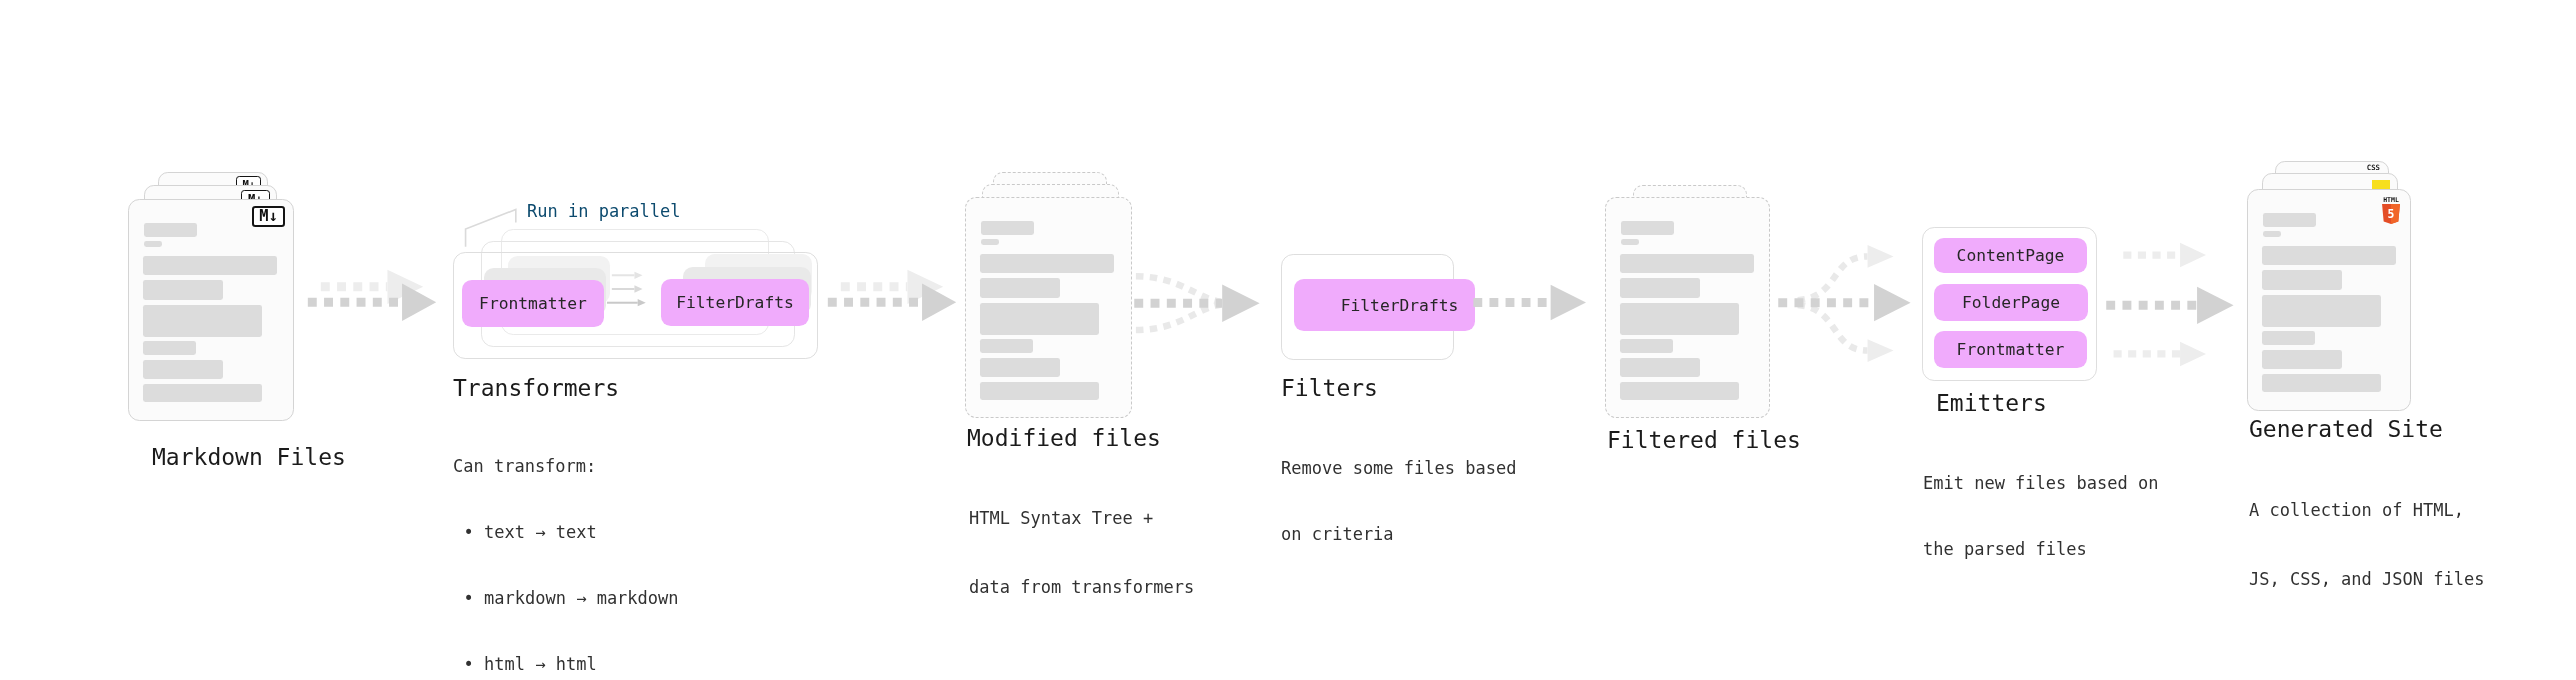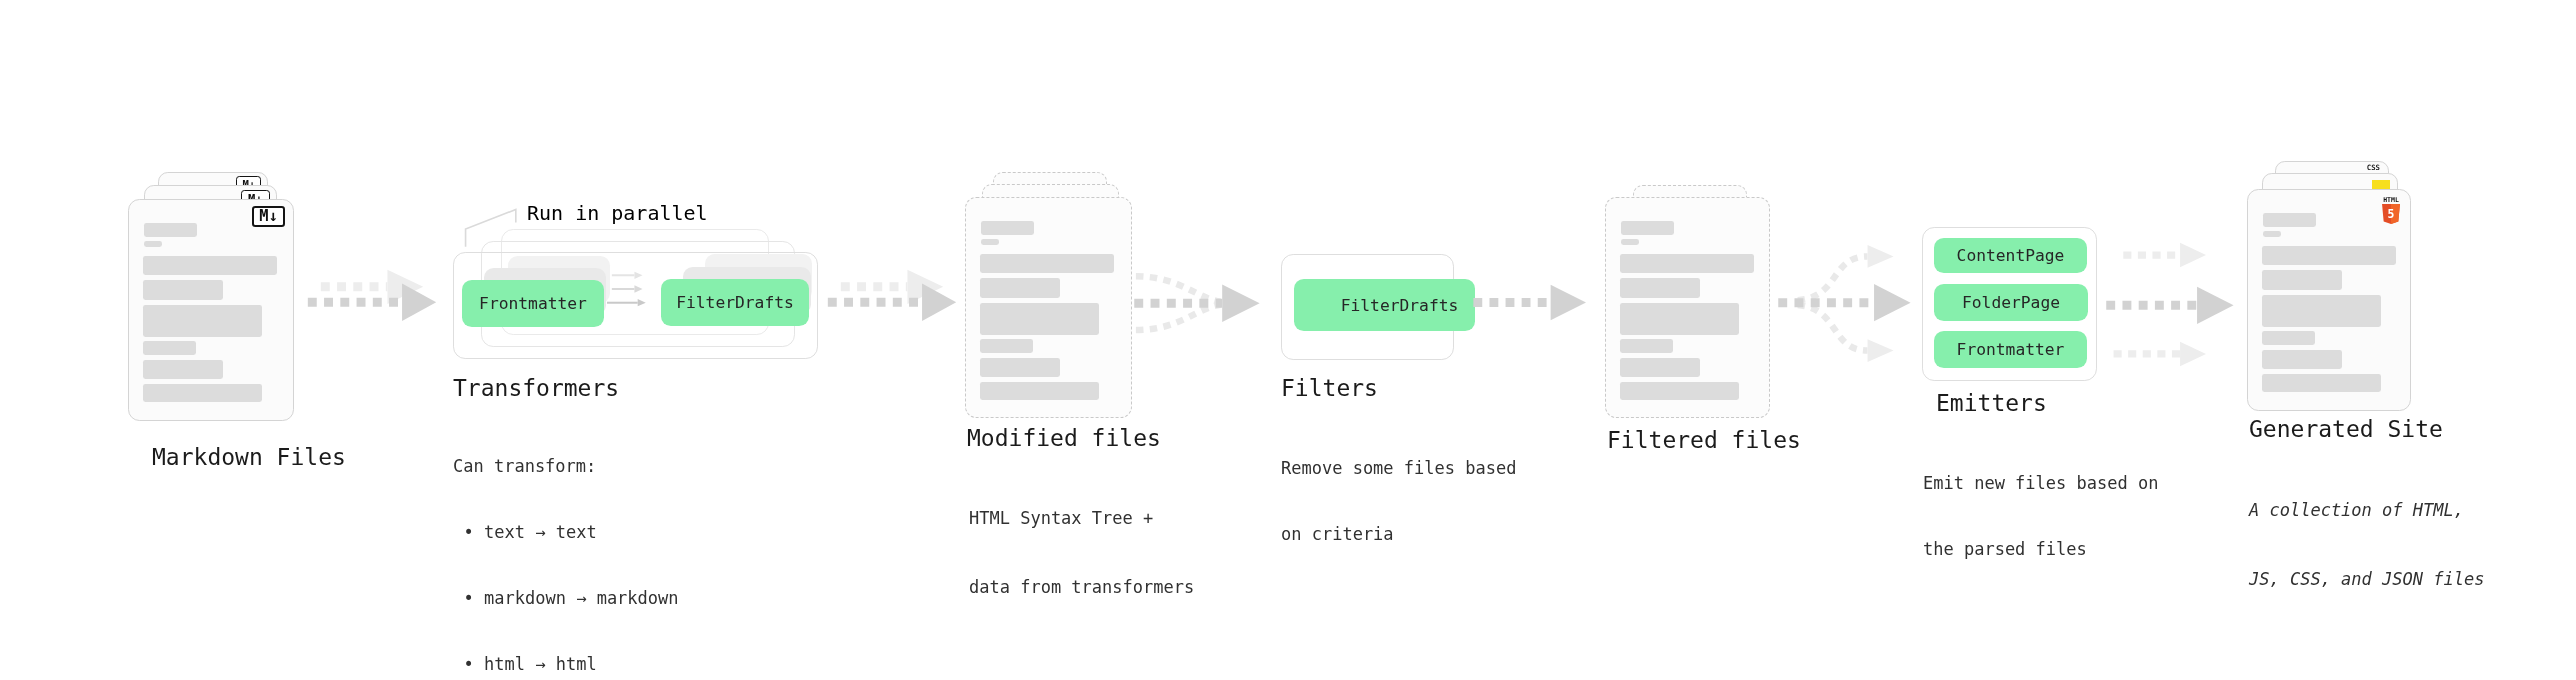--- a/index.html
+++ b/index.html
@@ -29,28 +29,28 @@
   .mdbadge.front{top:5.7px;right:8.1px;width:33px;height:21px;font-size:15.4px;}
   .mdbadge.b2{top:4.1px;right:6.5px;width:28.4px;height:17px;font-size:12.2px;border-width:1.6px;}
   .mdbadge.b3{top:3.3px;right:5.7px;width:25px;height:14.6px;font-size:10.6px;border-width:1.6px;}
   
   .obox{position:absolute;border:1.6px solid #dedede;border-radius:12.2px;background:transparent;box-sizing:border-box;}
   .obox.g2{border-color:#e5e5e5;}
   .obox.g3{border-color:#eaeaea;}
   .obox.solidbg{background:#ffffff;}
   
   .pill{position:absolute;display:flex;align-items:center;justify-content:center;
-    background:#86efac;border-radius:9.8px;font-size:16.3px;color:#262626;white-space:pre;}
+    background:#f0abfc;border-radius:9.8px;font-size:16.3px;color:#262626;white-space:pre;}
   .pill.g1{background:#e9e9e9;}
   .pill.g2{background:#f2f2f2;}
   
   .nlabel{position:absolute;font-size:23px;color:#1b1b1b;white-space:pre;}
   .ndesc{position:absolute;font-size:17px;line-height:22px;color:#313131;white-space:pre;}
   .ndesc .indent{padding-left:10.6px;}
-  .callout-text{position:absolute;font-size:20px;color:#000000;white-space:pre;}
+  .callout-text{position:absolute;font-size:17px;color:#0c4a6e;white-space:pre;}
   
   .cssbadge{position:absolute;top:3.3px;right:6.5px;width:16.3px;text-align:center;}
   .cssbadge span{display:block;font-size:7.3px;font-weight:bold;color:#222;line-height:6.5px;letter-spacing:0;}
   .cssbadge i{display:block;width:16.3px;height:3.3px;background:#2965f1;margin-top:0.8px;}
   .jsbadge{position:absolute;top:5.7px;right:7.3px;width:18px;height:9.8px;background:#f7df1e;}
   svg{display:block;overflow:visible;}
 </style>
 </head>
 <body>
 
@@ -234,20 +234,20 @@
       <i class="s1"></i>
         <i class="s2"></i>
       <i class="s3"></i>
         <i class="s4"></i>
       <i class="s5"></i>
         <i class="s6"></i>
       <i class="s7"></i>
         <i class="s8"></i>
     </div>
     <div class="nlabel" style="left:2249px;top:416px;">Generated Site</div>
-    <div class="ndesc" style="left:2249px;top:453px;line-height:23px;font-style:italic;">
+    <div class="ndesc" style="left:2249px;top:453px;line-height:23px;">
       <div>A collection of HTML,</div>
       <div>JS, CSS, and JSON files</div>
     </div>
   </div>
 
 </div>
 
 
 </body></html>

